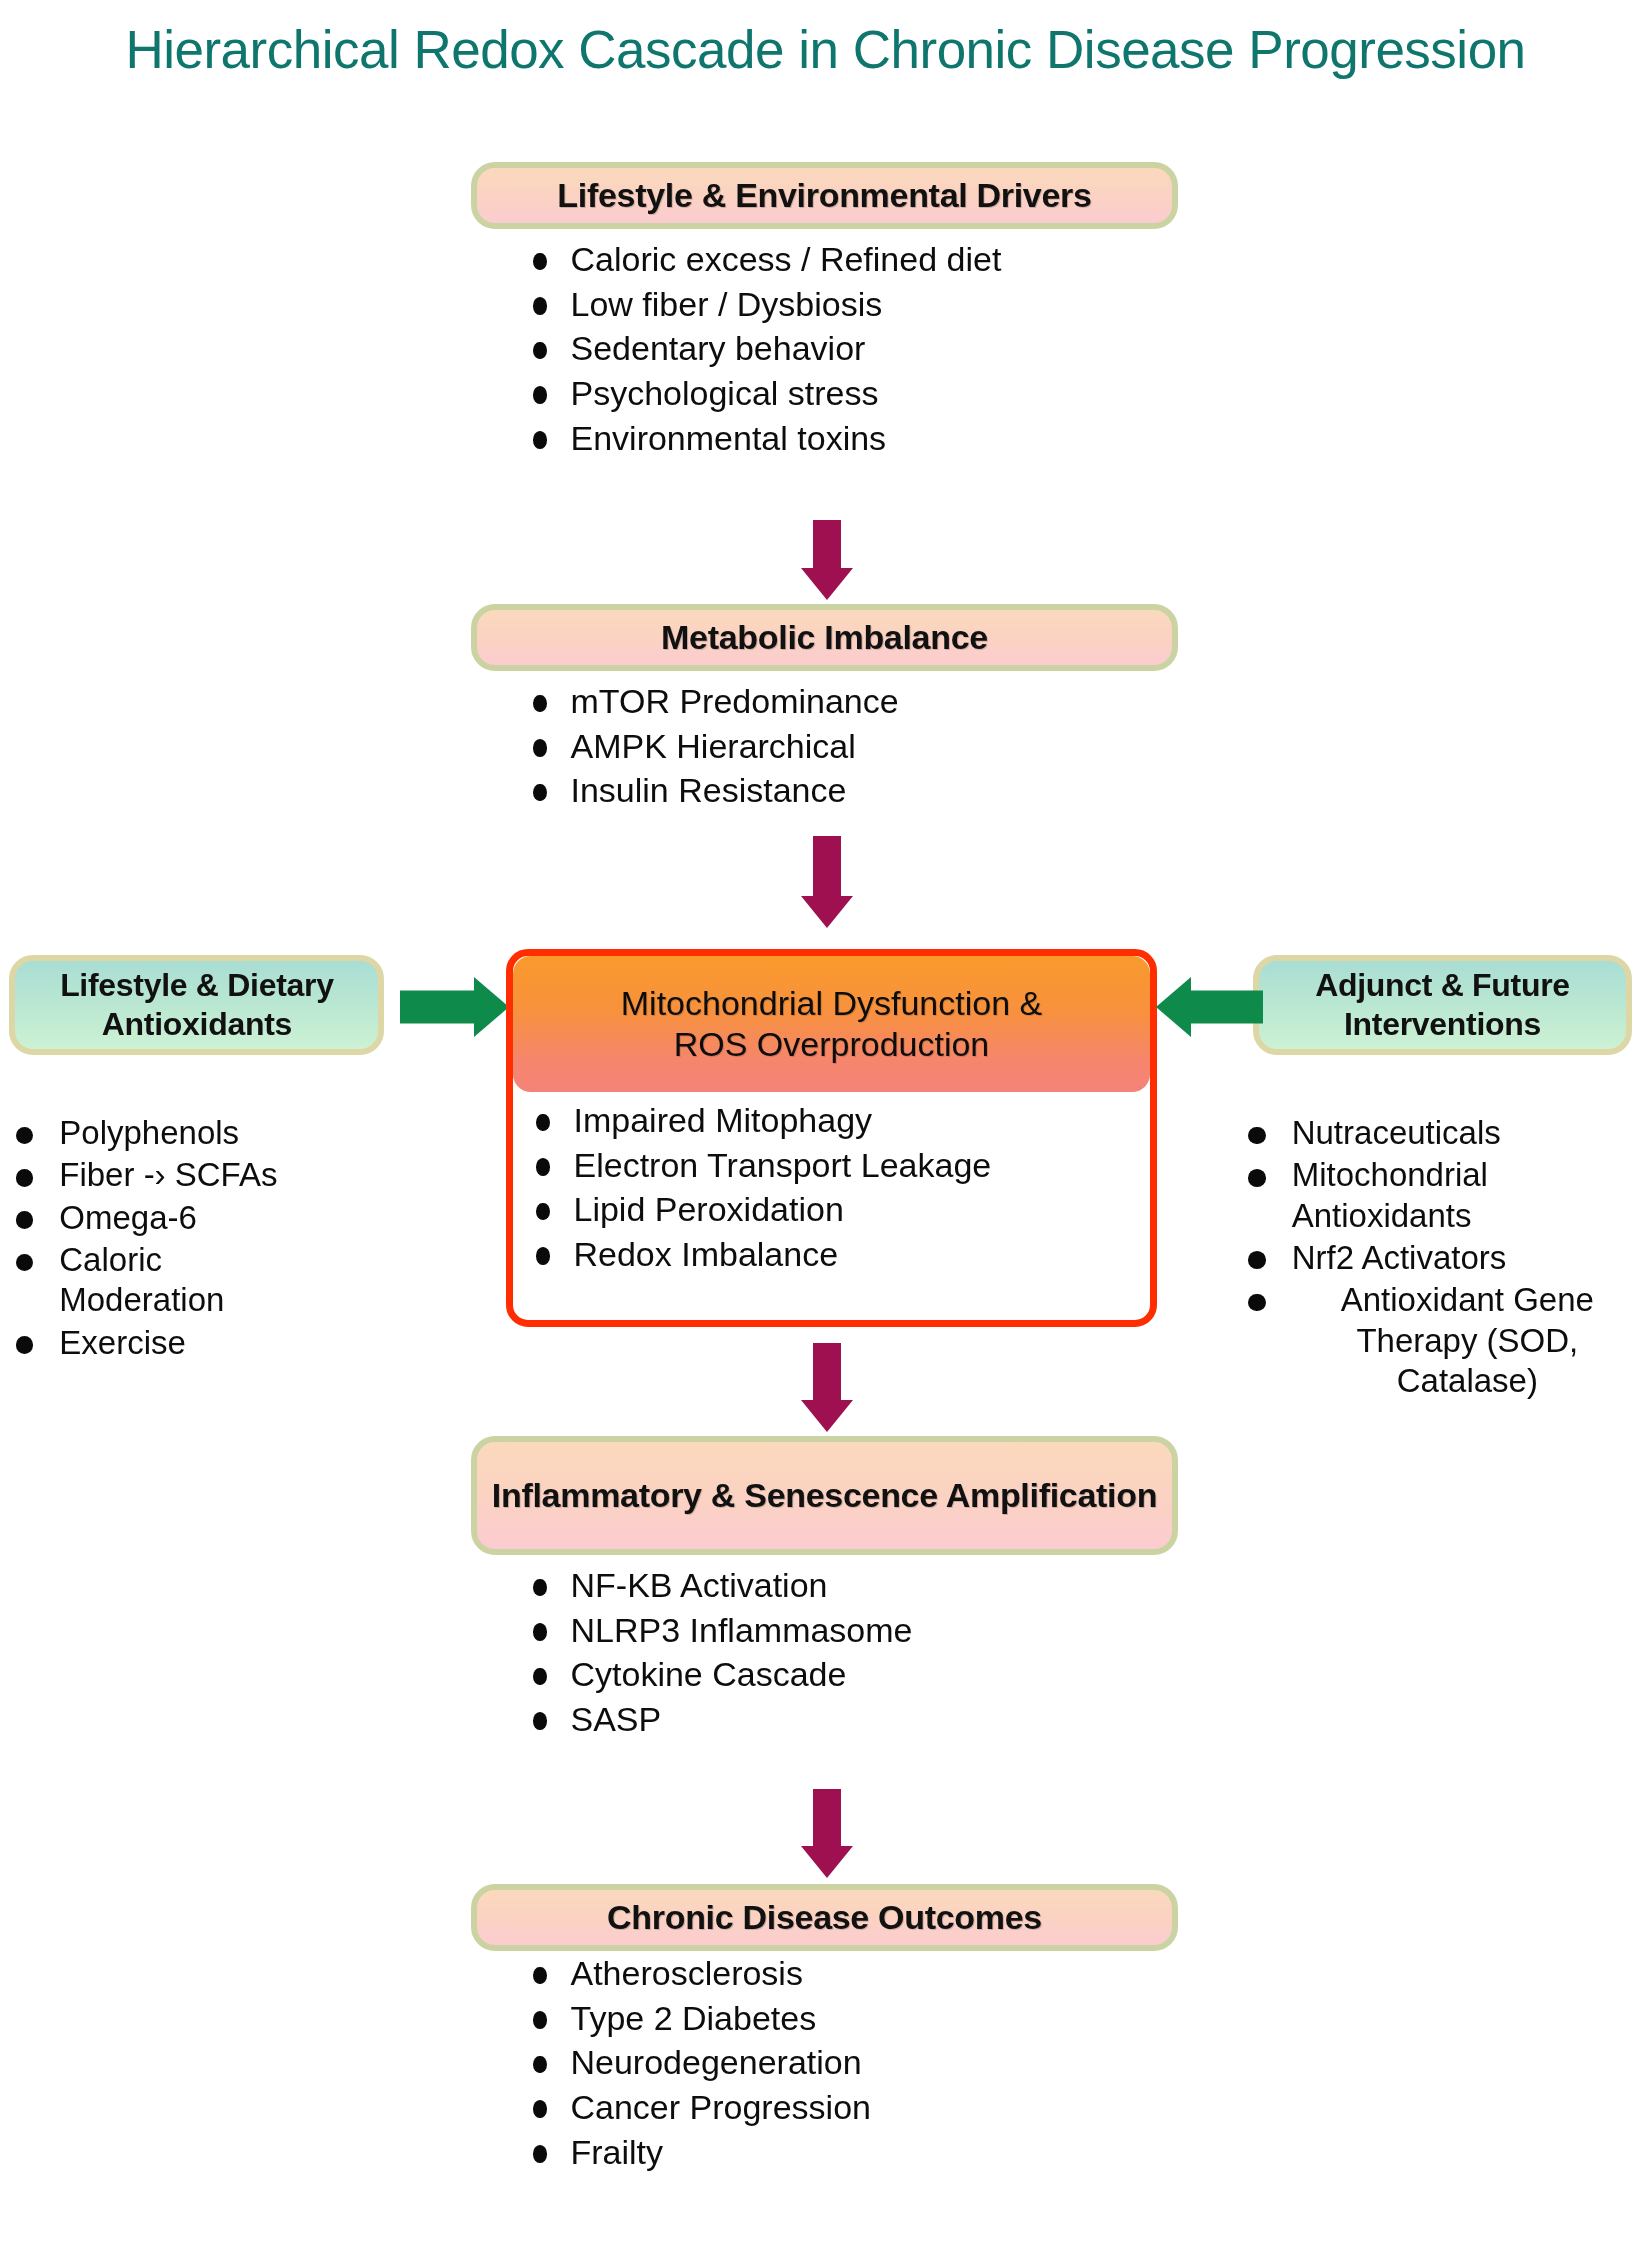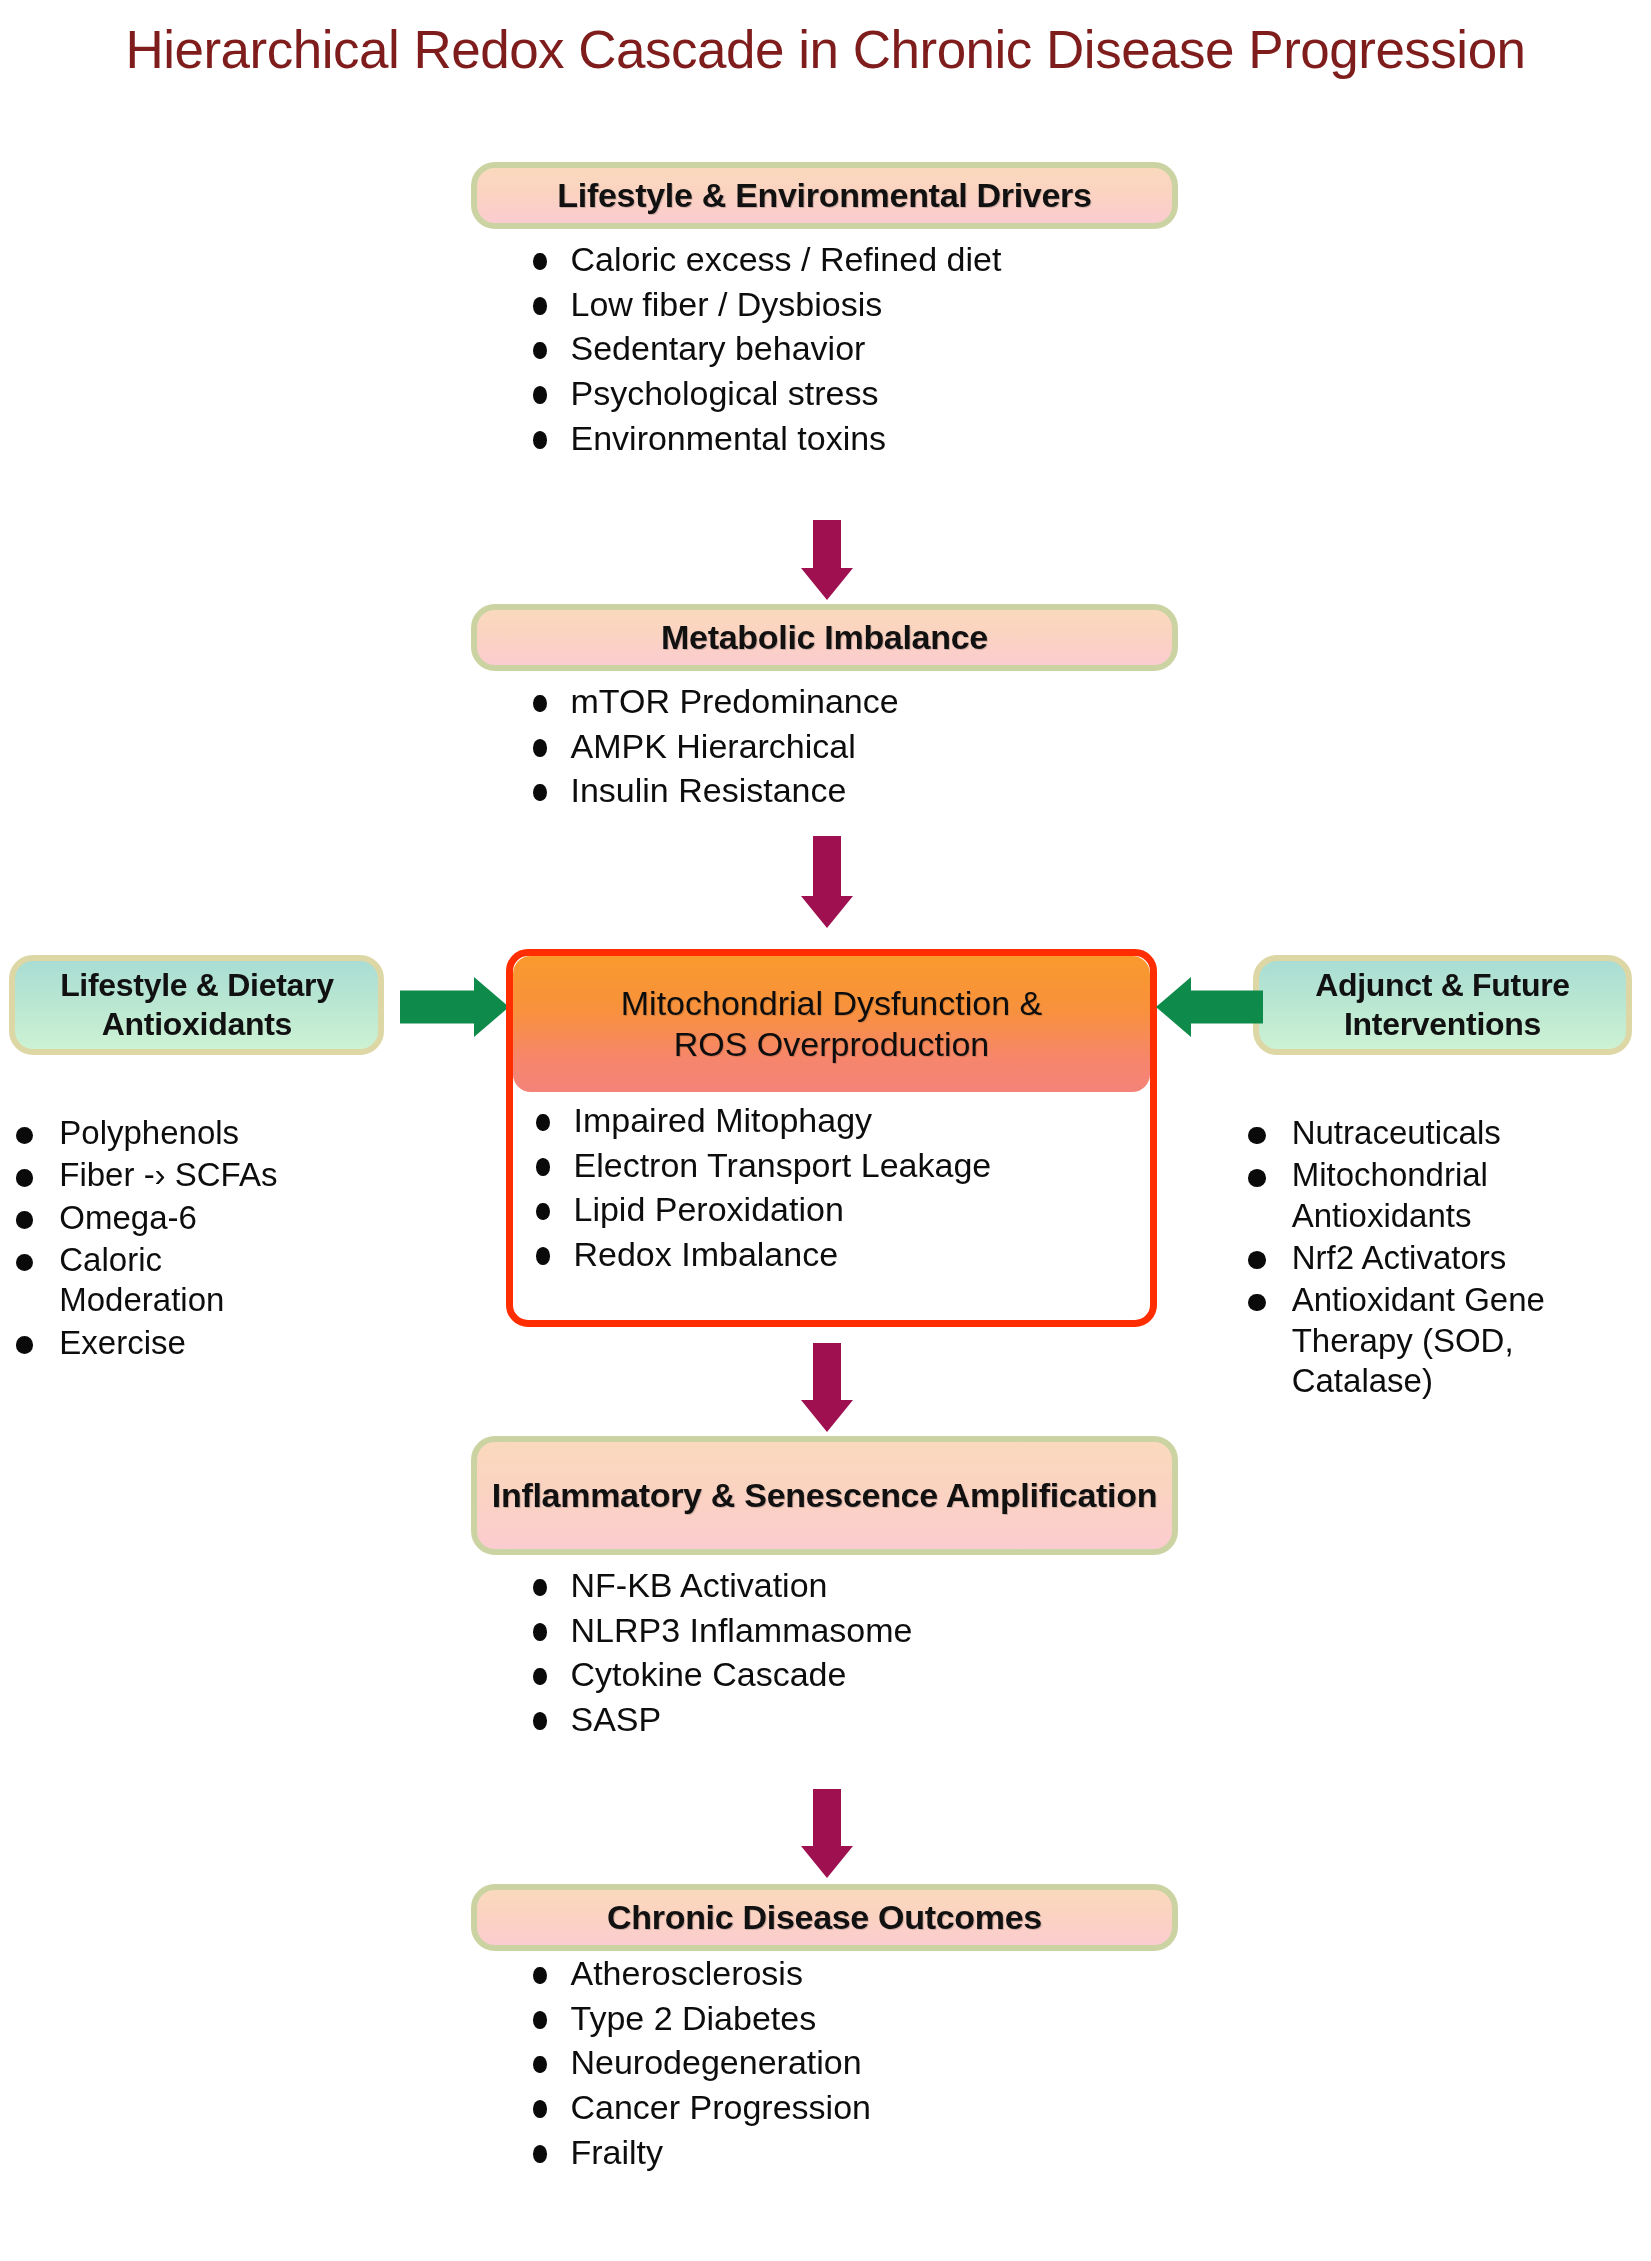--- a/index.html
+++ b/index.html
@@ -13,21 +13,21 @@
   }
 
   
   .diagram-title{
     position:absolute;
     left:0;top:15.6px;width:1651px;
     text-align:center;
     font-size:53px;
     line-height:1.28;
     font-weight:400;
-    color:#7f1d1d;
+    color:#0f766e;
     letter-spacing:-0.5px;
   }
 
   
   .pill{
     position:absolute;
     border-radius:24px;
     box-sizing:border-box;
     display:flex;
     align-items:center;
@@ -266,21 +266,21 @@
   <div class="li">
     <span class="dot"></span>
     <span class="txt" style="max-width:291px;">Mitochondrial Antioxidants</span>
   </div>
   <div class="li">
     <span class="dot"></span>
     <span class="txt">Nrf2 Activators</span>
   </div>
   <div class="li">
     <span class="dot"></span>
-    <span class="txt" style="max-width:359px;">Antioxidant Gene Therapy (SOD, Catalase)</span>
+    <span class="txt" style="max-width:359px;text-align:center;">Antioxidant Gene Therapy (SOD, Catalase)</span>
   </div>
 </div>
 
 <div class="arrow-left" style="left:1156px;top:977px;width:107px;height:60px;">
   <div class="shaft" style="right:0;left:31px;"></div>
   <div class="head" style="left:0;"></div>
 </div>
 
 <div class="arrow-down" style="left:796px;top:1343px;width:62px;height:93px;">
   <div class="shaft" style="width:28px;height:58px;"></div>

